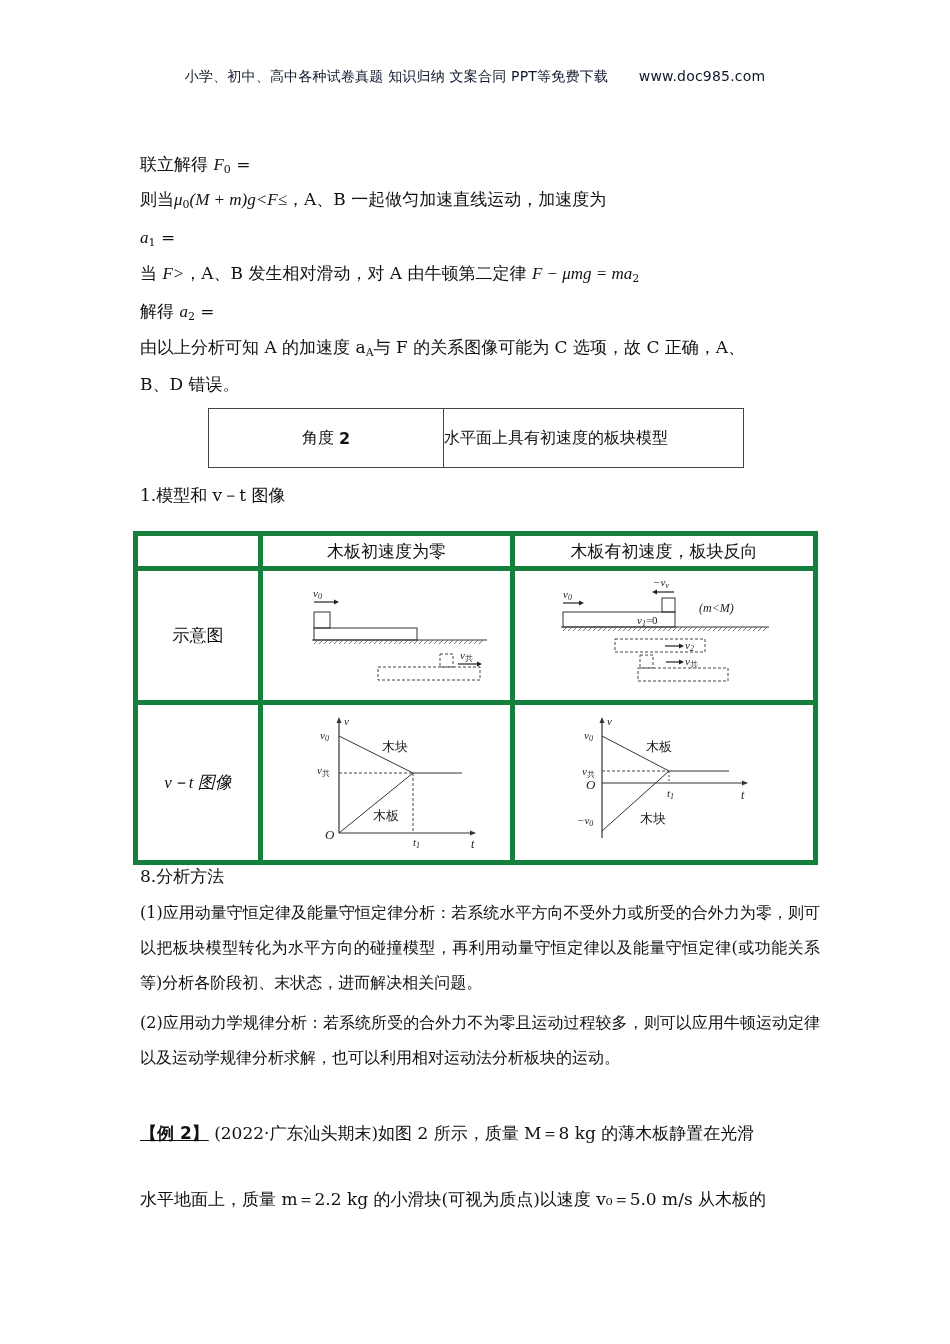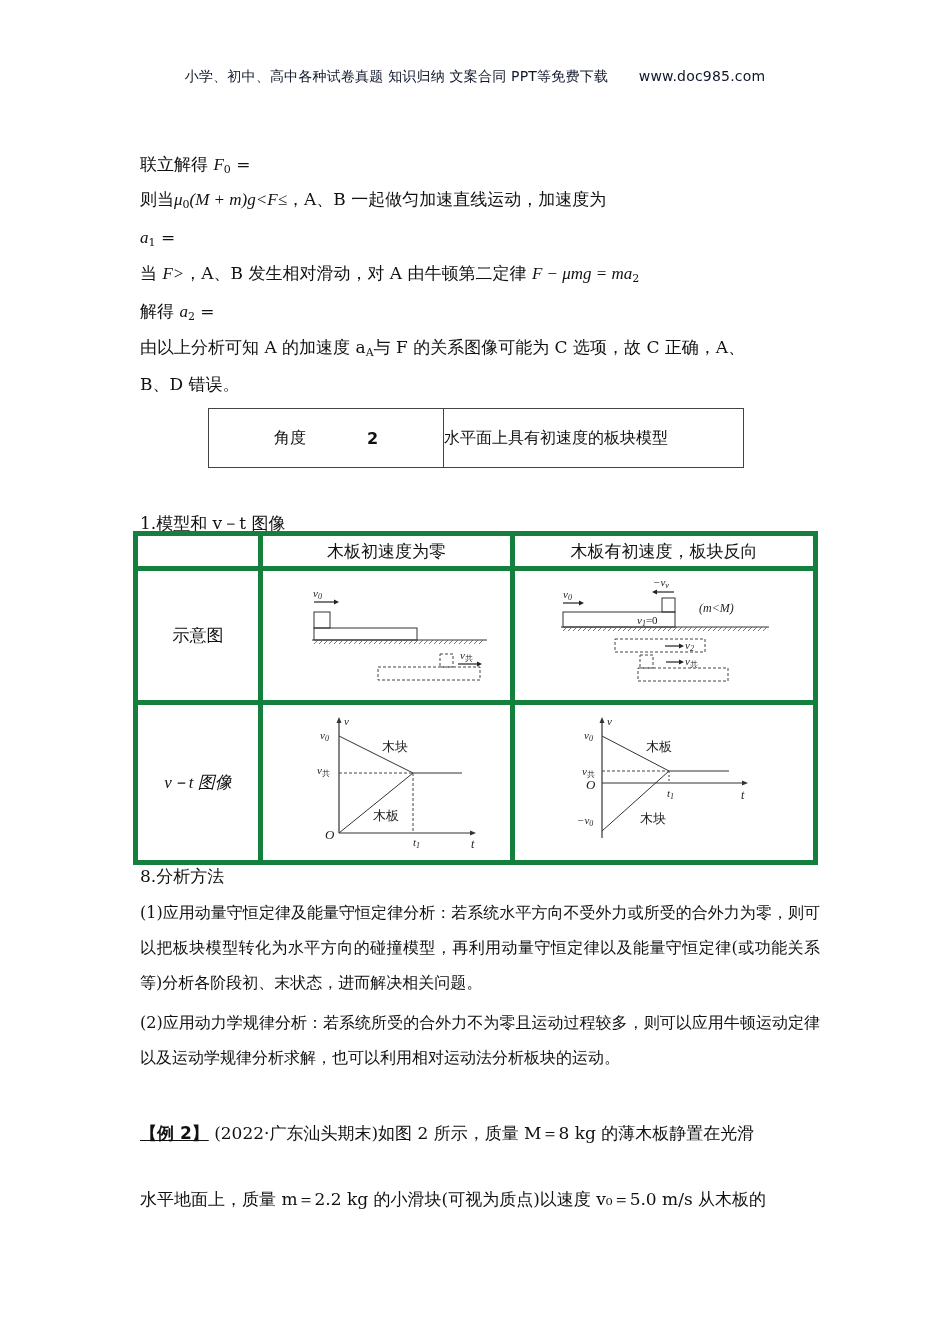--- a/index.html
+++ b/index.html
@@ -9,21 +9,21 @@
             font-family:"DejaVu Sans","Liberation Sans",sans-serif; font-size:14px; color:#0f172a; letter-spacing:0.2px; }
   .header .url { margin-left:26px; }
   .line { position:absolute; left:140px; font-size:17px; white-space:nowrap; line-height:22px; }
   .i { font-style:italic; font-family:"Liberation Serif",serif; }
   .sub { font-size:11px; vertical-align:-3px; }
   .bold { font-weight:bold; }
   .sans { font-family:"DejaVu Sans","Liberation Sans",sans-serif;text-decoration:underline; }
 
   .angle-box { position:absolute; left:208px; top:408px; width:534px; height:58px;
                border:1px solid #444; display:flex; font-family:"DejaVu Sans","Liberation Sans",sans-serif; font-size:16px; }
-  .angle-box .c1 { width:234px; border-right:1px solid #444; display:flex; align-items:center; justify-content:center;gap:28px; }
+  .angle-box .c1 { width:234px; border-right:1px solid #444; display:flex; align-items:center; justify-content:center; }
   .angle-box .c2 { flex:1; display:flex; align-items:center; }
 
   table.model { position:absolute; left:133px; top:531px; width:685px; height:330px;
                 border-collapse:collapse; font-family:"Liberation Serif","DejaVu Serif",serif; }
   table.model td { border:5px solid #15803d; padding:0; text-align:center; vertical-align:middle; font-size:17px; }
   .fig { display:block; margin:0 auto; }
 
   .para { position:absolute; left:140px; width:680px; font-size:16px; line-height:35px; text-align:justify; }
 </style>
 </head>
@@ -58,21 +58,21 @@
 
 <div class="angle-box">
   <div class="c1">
     <span>角度</span>&nbsp;<span class="bold">2</span>
   </div>
   <div class="c2">
     <span>水平面上具有初速度的板块模型</span>
   </div>
 </div>
 
-<div class="line" style="top:512px">1.模型和 v－t 图像</div>
+<div class="line" style="top:484px">1.模型和 v－t 图像</div>
 
 <table class="model">
   <tbody>
       <tr style="height:35px">
     <td rowspan="1" style="width:120px"></td>
     <td style="width:247px">木板初速度为零</td>
     <td>木板有初速度，板块反向</td>
   </tr>
   <tr style="height:134px">
     <td>示意图</td>

